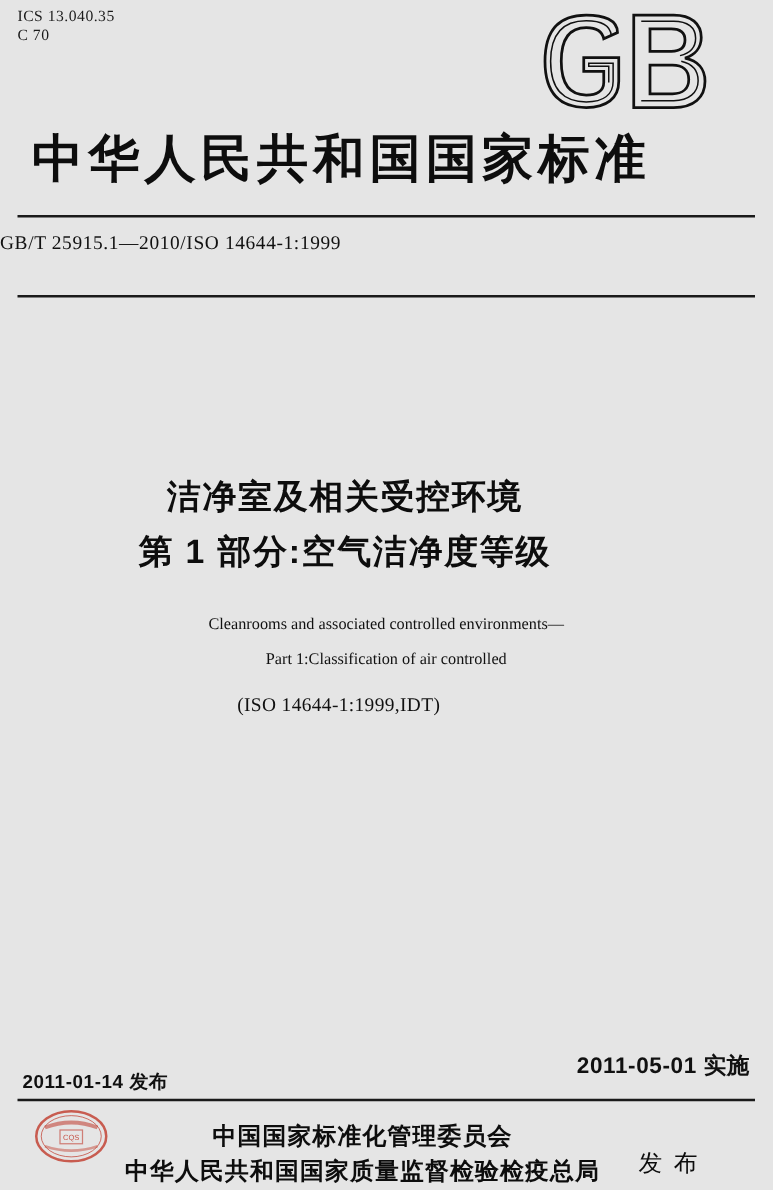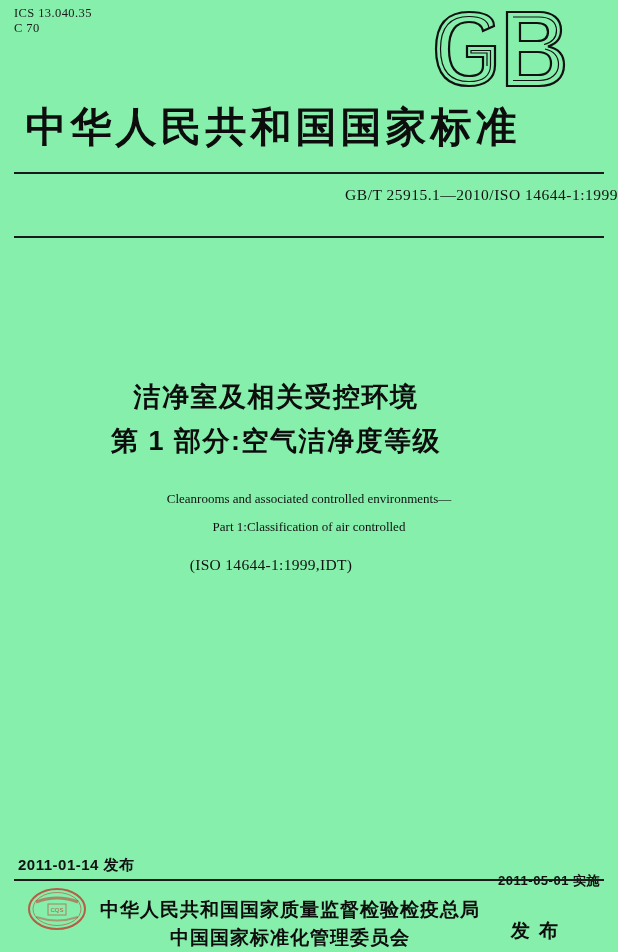--- a/index.html
+++ b/index.html
@@ -13,21 +13,21 @@
     font-family: "Liberation Serif", serif;
     color: #111111;
     position: relative;
     overflow: hidden;
   }
   .page {
     position: absolute;
     left: 0; top: 0;
     width: 618px;
     height: 952px;
-    background: #86efac;
+    background: #e5e5e5;
   }
 
   
   .ics-block {
     position: absolute;
     left: 14px;
     top: 6px;
     font-family: "Liberation Serif", serif;
     font-size: 12.5px;
     line-height: 15px;
@@ -66,21 +66,21 @@
     border-top: 2px solid #1a1a1a;
   }
   .rule-top { top: 172px; }
   .rule-bottom { top: 236px; }
 
   .std-number {
     position: absolute;
     left: 0;
     top: 186px;
     width: 618px;
-    text-align: right;
+    text-align: left;
     font-family: "Liberation Serif", serif;
     font-size: 15.5px;
     letter-spacing: 0.5px;
     color: #111111;
   }
 
   
   .title-cn {
     position: absolute;
     left: 0;
@@ -131,24 +131,24 @@
     top: 856px;
     font-family: "Liberation Sans", sans-serif;
     font-weight: bold;
     font-size: 15px;
     letter-spacing: 0.5px;
     color: #111111;
   }
   .effective-date {
     position: absolute;
     right: 18px;
-    top: 872px;
-    font-family: "Liberation Sans", sans-serif;
-    font-weight: bold;
-    font-size: 13px;
+    top: 840px;
+    font-family: "Liberation Sans", sans-serif;
+    font-weight: bold;
+    font-size: 18px;
     letter-spacing: 0.5px;
     color: #111111;
   }
 
   .issuers {
     position: absolute;
     left: 80px;
     top: 896px;
     width: 420px;
     text-align: center;
@@ -157,21 +157,21 @@
     font-size: 19px;
     line-height: 28px;
     letter-spacing: 1px;
     color: #0d0d0d;
   }
   .publish-word {
     position: absolute;
     right: 58px;
     top: 918px;
     font-family: "Liberation Sans", sans-serif;
-    font-weight: bold;
+    font-weight: normal;
     font-size: 19px;
     letter-spacing: 2px;
     color: #0d0d0d;
   }
 
   
   .seal {
     position: absolute;
     left: 26px;
     top: 884px;
@@ -232,19 +232,19 @@
       <ellipse cx="31" cy="25" rx="24" ry="16.5" fill="none" stroke="#c0392b" stroke-width="0.8" opacity="0.7"></ellipse>
       <path d="M10 18 Q31 10 52 18" fill="none" stroke="#c0392b" stroke-width="3" opacity="0.55"></path>
       <path d="M10 33 Q31 40 52 33" fill="none" stroke="#c0392b" stroke-width="2" opacity="0.45"></path>
       <rect x="22" y="20" width="18" height="11" fill="none" stroke="#c0392b" stroke-width="1" opacity="0.6"></rect>
       <text x="31" y="28" font-family="Liberation Sans, sans-serif" font-size="6" fill="#c0392b" text-anchor="middle" opacity="0.85">CQS</text>
     </svg>
     
   </div>
 
   <div class="issuers">
+    <div>中国国家标准化管理委员会</div>
     <div>中华人民共和国国家质量监督检验检疫总局</div>
-    <div>中国国家标准化管理委员会</div>
   </div>
 
   <div class="publish-word">发 布</div>
 
 </div>
 
 </body></html>

